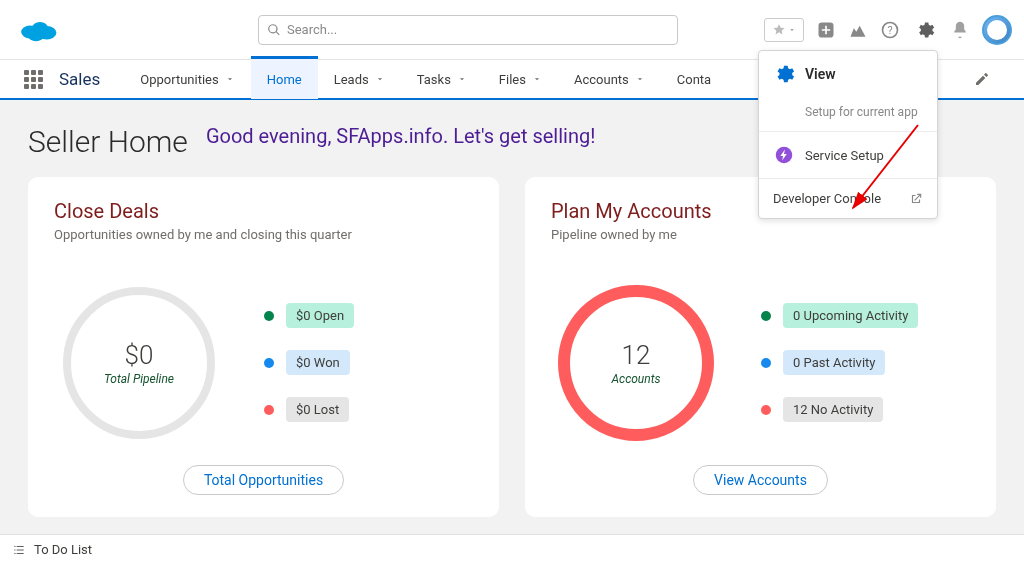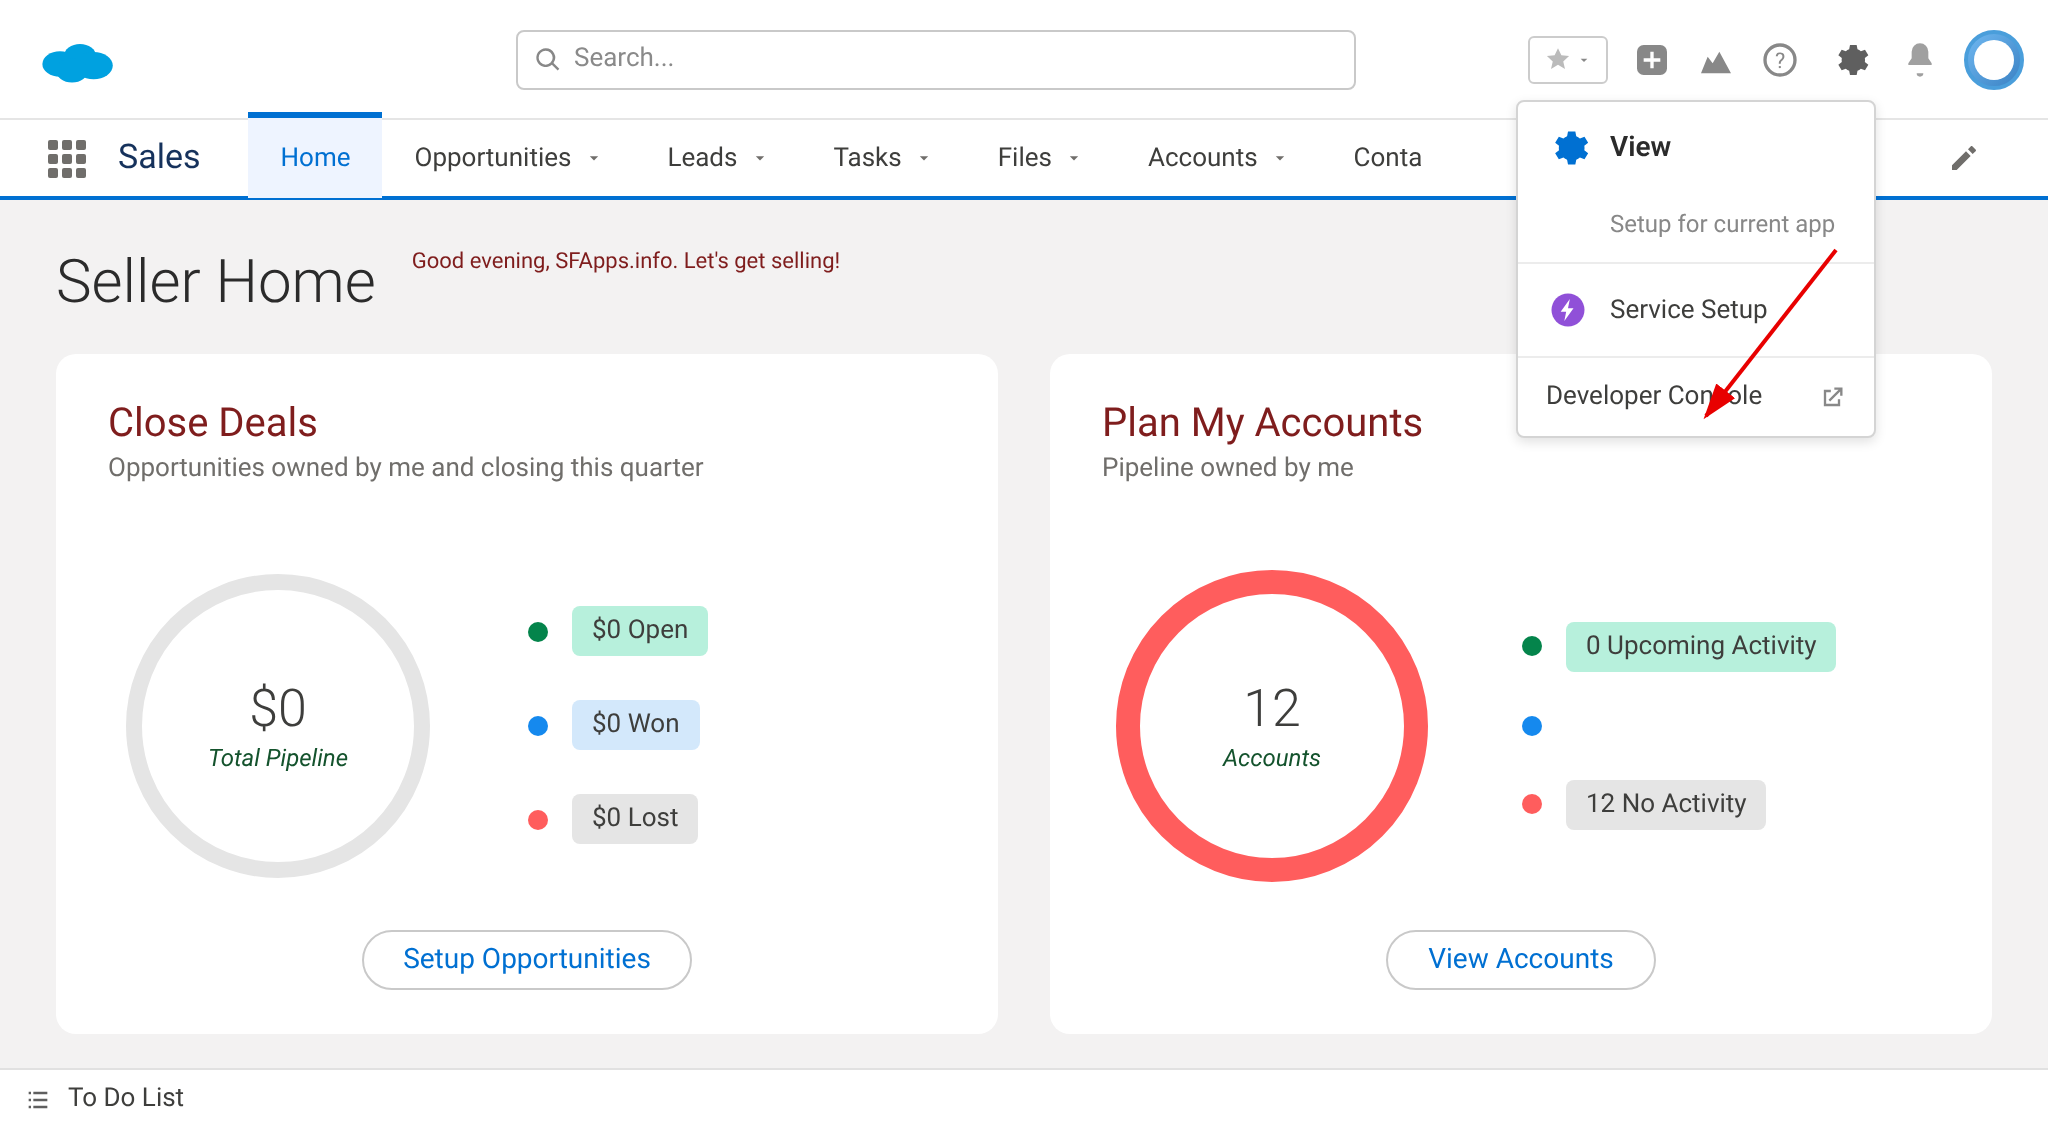--- a/index.html
+++ b/index.html
@@ -28,21 +28,21 @@
   .nav-item { height: 40px; display:flex; align-items:center; padding: 0 16px; color:#3e3e3c; font-size:13px; cursor:pointer; gap:6px;}
   .nav-item.active { background:#eef4ff; border-top:3px solid #0070d2; color:#0070d2; padding-top:0; margin-top:-3px; height:43px;}
   .nav-chevron { width:10px; height:10px; fill:#706e6b;}
   .nav-spacer { flex:1; }
   .edit-pencil { width:16px; height:16px; fill:#706e6b; cursor:pointer; margin-right:10px;}
 
   
   .page { padding: 24px 28px; }
   .page-header { display:flex; align-items: flex-start; gap: 18px; margin-bottom: 18px;}
   .page-title { font-size: 30px; font-weight: 300; color:#2b2b2b; }
-  .page-subtitle { font-size: 11px; color:#7f1d1d; }
+  .page-subtitle { font-size: 20px; color:#4c1d95; }
 
   .cards { display:flex; gap: 26px; }
   .card { background:#fff; border-radius: 10px; padding: 22px 26px 22px; flex:1; min-height: 340px; display:flex; flex-direction:column; }
   .card-title { font-size: 20px; font-weight: 400; color:#7f1d1d; }
   .card-subtitle { font-size: 13px; color:#706e6b; margin-top: 4px;}
 
   .card-body { display:flex; align-items:center; gap: 40px; margin-top: 30px; flex:1;}
   .ring-wrap { position:relative; width:170px; height:170px; }
   .ring-center { position:absolute; inset:0; display:flex; flex-direction:column; align-items:center; justify-content:center; }
   .ring-value { font-size: 26px; color:#3e3e3c; font-weight:300;}
@@ -137,28 +137,28 @@
       <span></span>
       <span></span>
       <span></span>
       <span></span>
       <span></span>
       <span></span>
       <span></span>
   </div>
   <div class="app-name">Sales</div>
 
+  <div class="nav-item">
+    <span>Opportunities</span>
+    <svg class="nav-chevron" viewBox="0 0 24 24">
+        <path d="M7 10l5 5 5-5z"></path>
+      </svg>
+  </div>
   <div class="nav-item active">
     <span>Home</span>
-  </div>
-  <div class="nav-item">
-    <span>Opportunities</span>
-    <svg class="nav-chevron" viewBox="0 0 24 24">
-        <path d="M7 10l5 5 5-5z"></path>
-      </svg>
   </div>
   <div class="nav-item">
     <span>Leads</span>
     <svg class="nav-chevron" viewBox="0 0 24 24">
         <path d="M7 10l5 5 5-5z"></path>
       </svg>
   </div>
   <div class="nav-item">
     <span>Tasks</span>
     <svg class="nav-chevron" viewBox="0 0 24 24">
@@ -216,21 +216,21 @@
             <span class="legend-dot dot-blue"></span>
             <span class="legend-pill pill-blue">$0 Won</span>
           </div>
           <div class="legend-row">
             <span class="legend-dot dot-red"></span>
             <span class="legend-pill pill-red">$0 Lost</span>
           </div>
         </div>
       </div>
       <div class="card-footer">
-        <button class="outline-btn">Setup Opportunities</button>
+        <button class="outline-btn">Total Opportunities</button>
       </div>
     </div>
 
     <div class="card">
       <div class="card-title">Plan My Accounts</div>
       <div class="card-subtitle">Pipeline owned by me</div>
       <div class="card-body">
         <div class="ring-wrap">
           <svg width="170" height="170" viewBox="0 0 170 170">
             <circle cx="85" cy="85" r="72" fill="none" stroke="#ff5d5d" stroke-width="12"></circle>
@@ -240,20 +240,21 @@
             <div class="ring-label">Accounts</div>
           </div>
         </div>
         <div class="legend">
           <div class="legend-row">
             <span class="legend-dot dot-green"></span>
             <span class="legend-pill pill-green">0 Upcoming Activity</span>
           </div>
           <div class="legend-row">
             <span class="legend-dot dot-blue"></span>
+            <span class="legend-pill pill-blue">0 Past Activity</span>
           </div>
           <div class="legend-row">
             <span class="legend-dot dot-red"></span>
             <span class="legend-pill pill-red">12 No Activity</span>
           </div>
         </div>
       </div>
       <div class="card-footer">
         <button class="outline-btn">View Accounts</button>
       </div>

